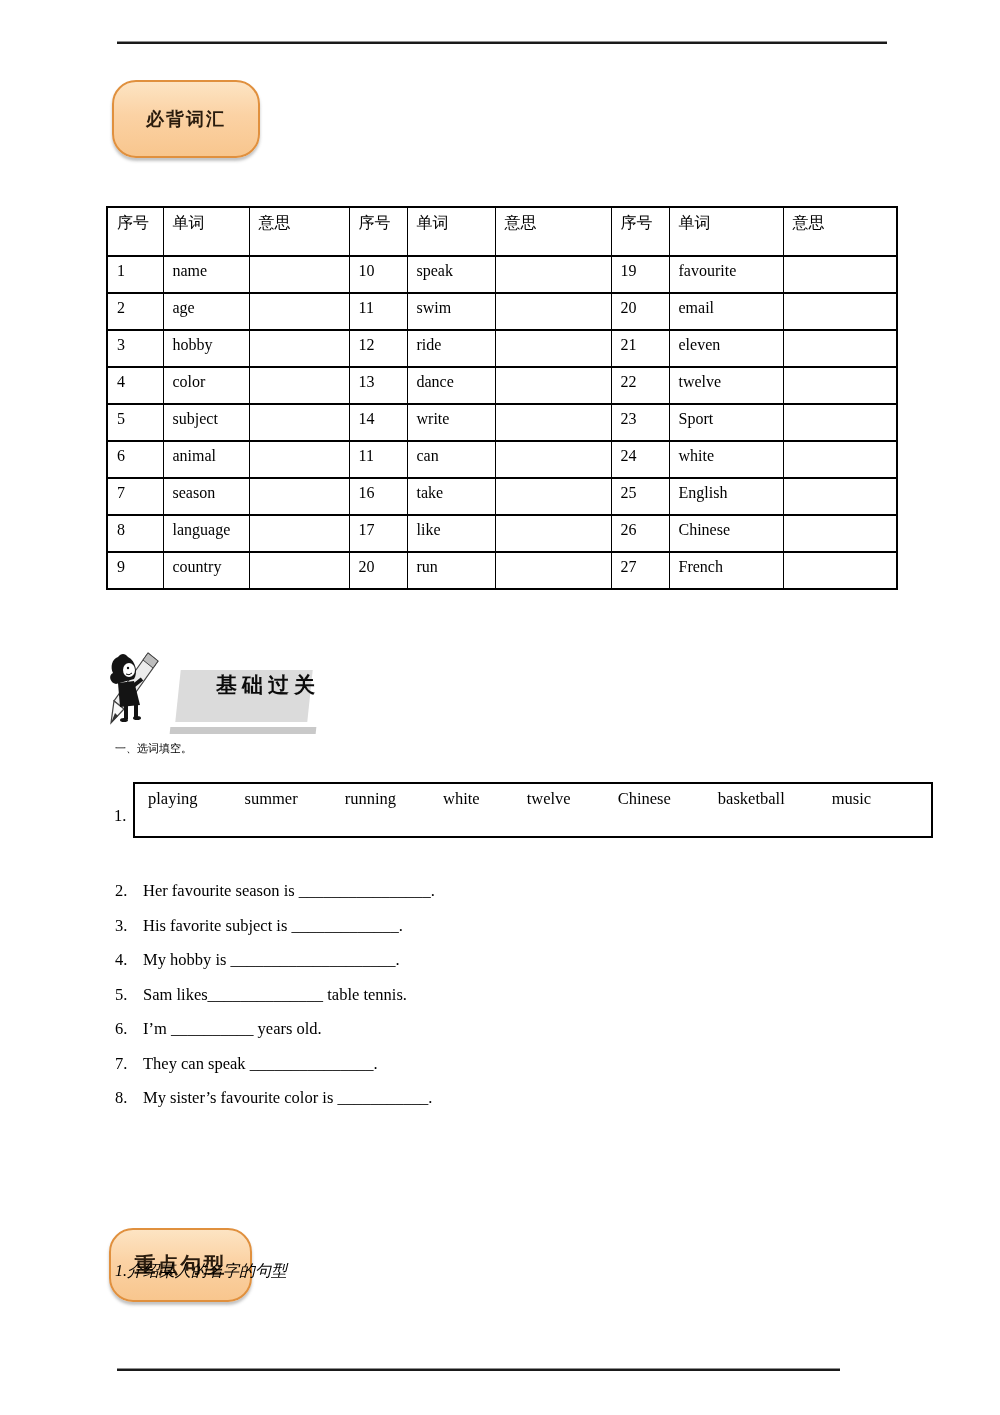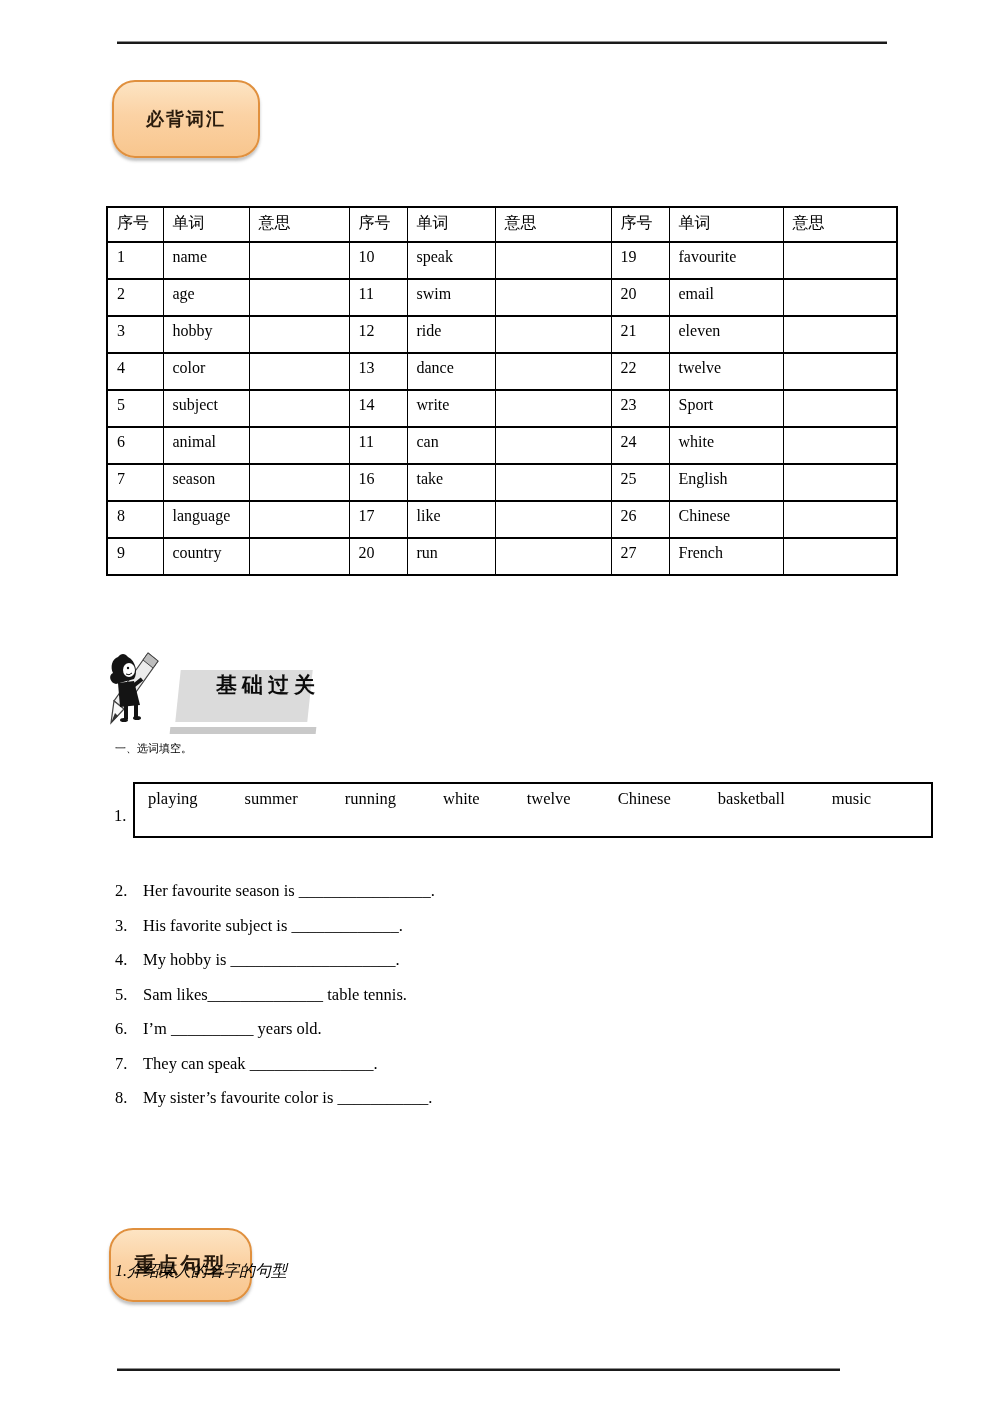--- a/index.html
+++ b/index.html
@@ -23,36 +23,36 @@
   .badge {
     position:absolute;
     border:2.5px solid #e0903e;
     border-radius:24px;
     background:linear-gradient(180deg,#fde4c3 0%,#fbd2a4 45%,#f8c68e 100%);
     box-shadow:0 3px 3px rgba(120,120,120,.45);
     display:flex; align-items:center; justify-content:center;
     font-family:"Liberation Sans", sans-serif;
     font-weight:bold; color:#2a1c0e;
   }
-  .badge-vocab    { left:112px; top:80px;   width:148px; height:78px; font-size:18px; letter-spacing:2px;border-radius:23px; }
+  .badge-vocab    { left:112px; top:80px;   width:148px; height:78px; font-size:18px; letter-spacing:2px; }
   .badge-patterns { left:109px; top:1228px; width:143px; height:74px; font-size:21px; letter-spacing:2px; }
 
   
   table.vocab {
     position:absolute; left:106px; top:206px; width:790px;
     border-collapse:collapse; table-layout:fixed;
     font-size:16px;
   }
   table.vocab { border:2px solid #000; }
   .vocab th, .vocab td {
     border:1px solid #000; border-top-width:2px;
     font-weight:normal; text-align:left; vertical-align:top;
     padding:5px 2px 0 9px; overflow:hidden; white-space:nowrap;
   }
-  .vocab thead tr { height:35px;padding-left:29px; }
+  .vocab thead tr { height:49px;padding-left:29px; }
   .vocab tbody tr { height:37px; }
 
   
   .mascot { position:absolute; left:104px; top:649px; }
   .platform {
     position:absolute; left:178px; top:670px; width:132px; height:52px;
     background:#dbdbdb; transform:skewX(-6deg);
   }
   .platform-edge {
     position:absolute; left:170px; top:727px; width:146px; height:7px;

